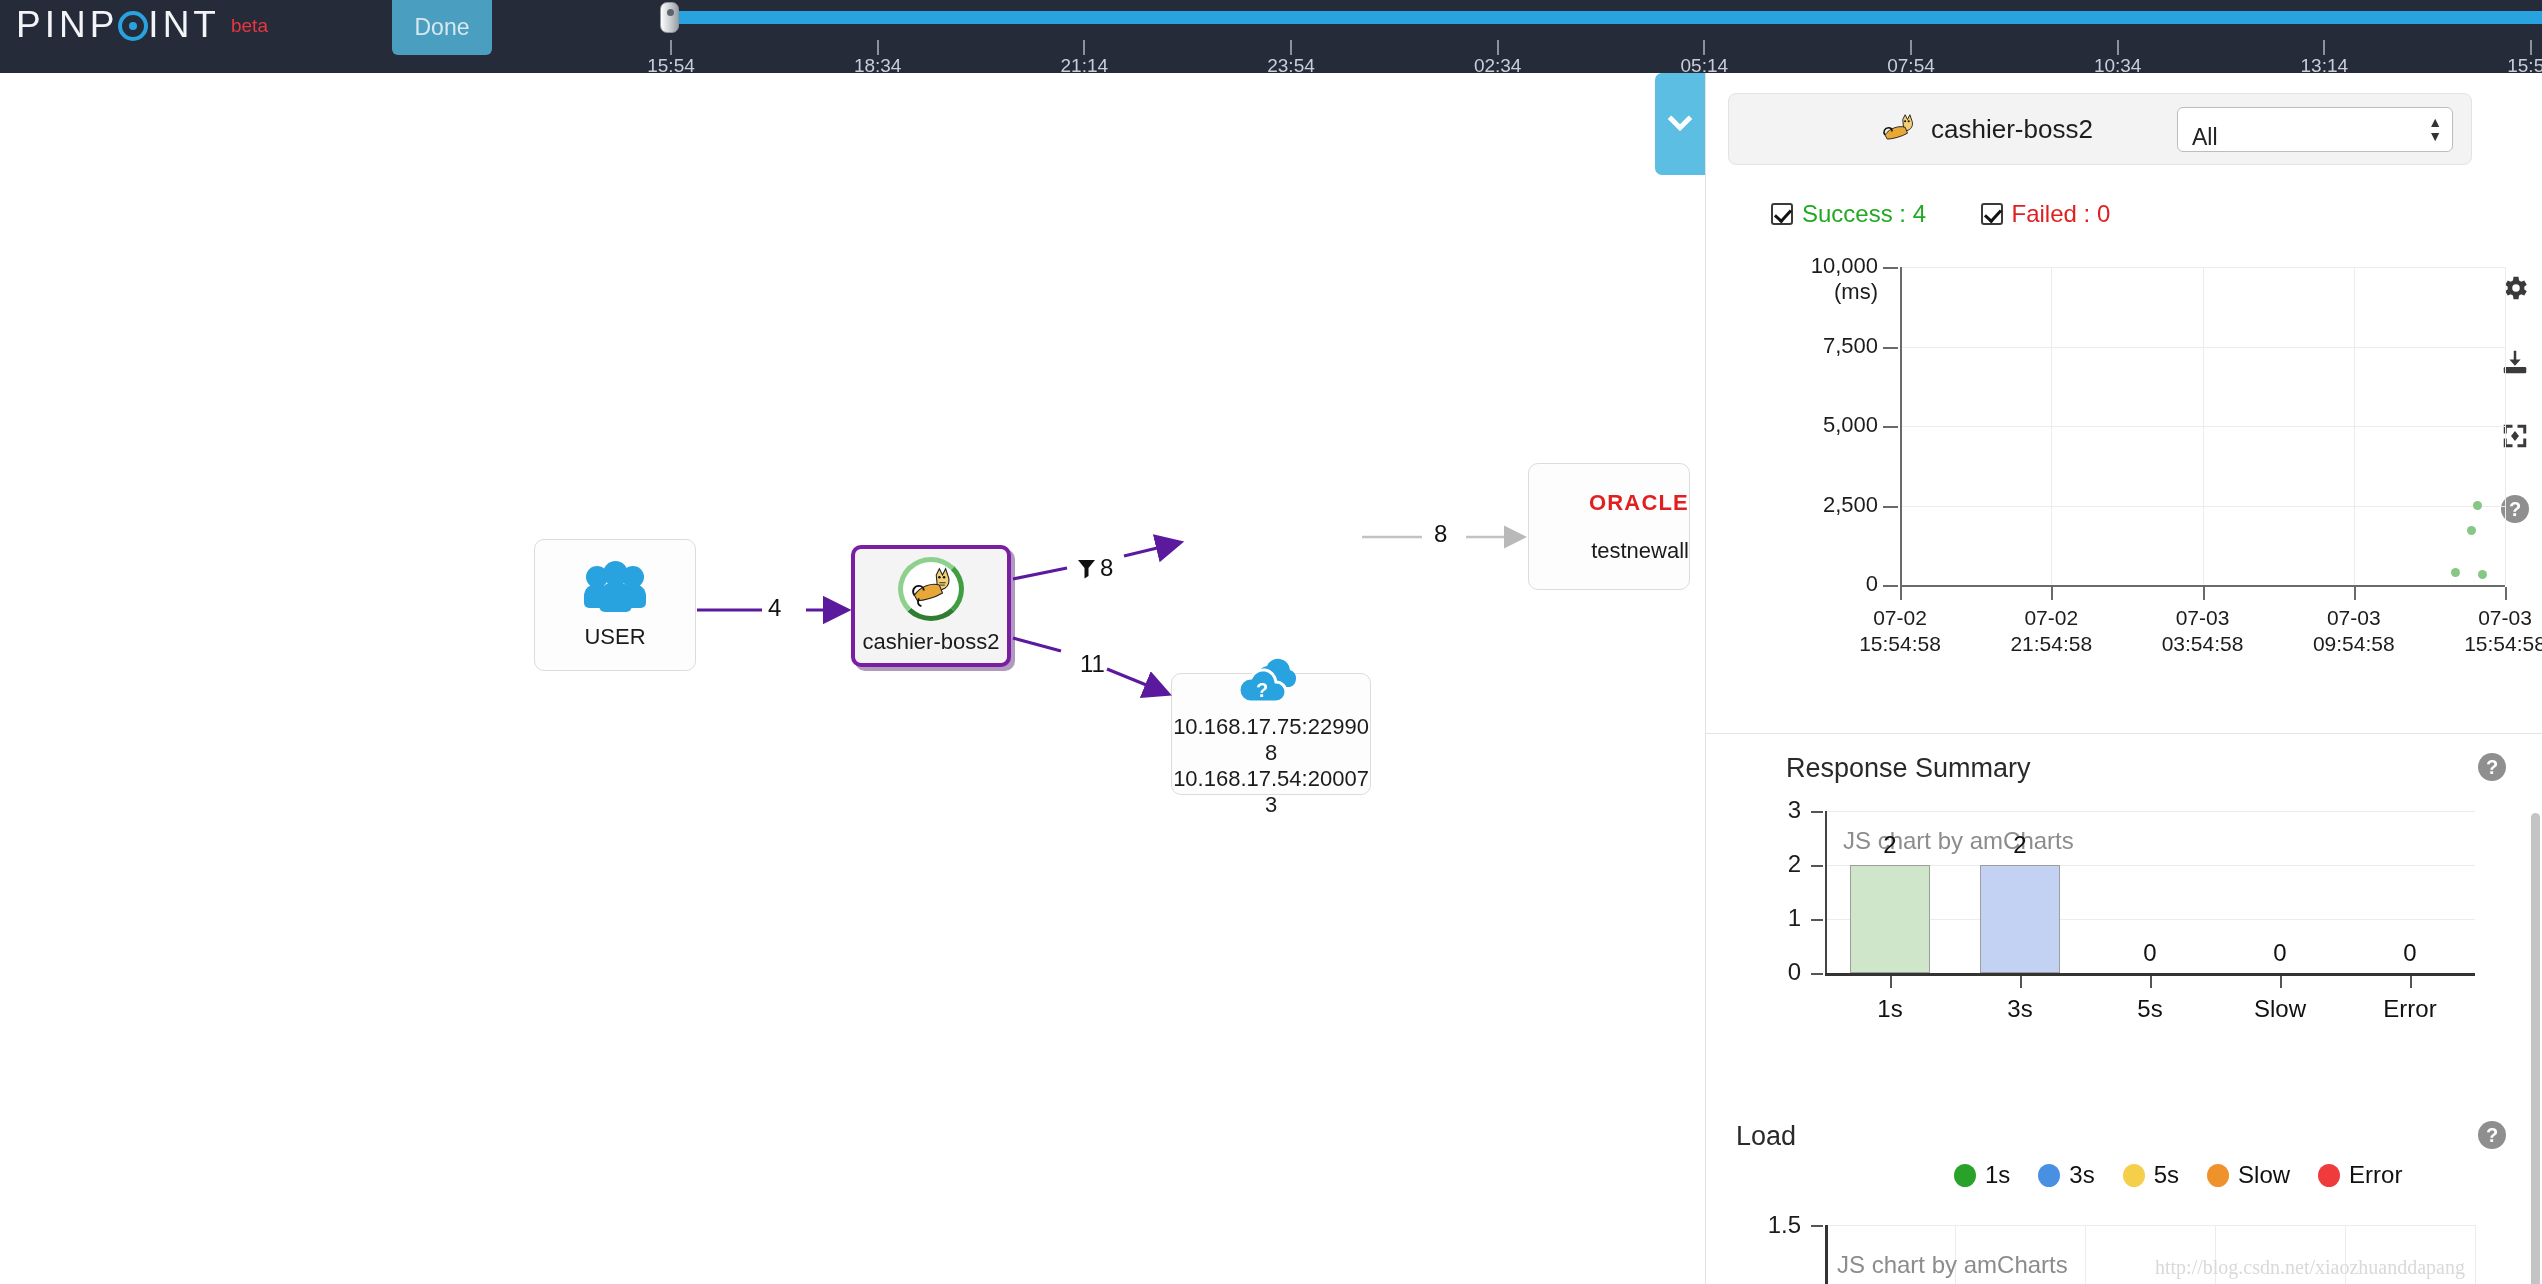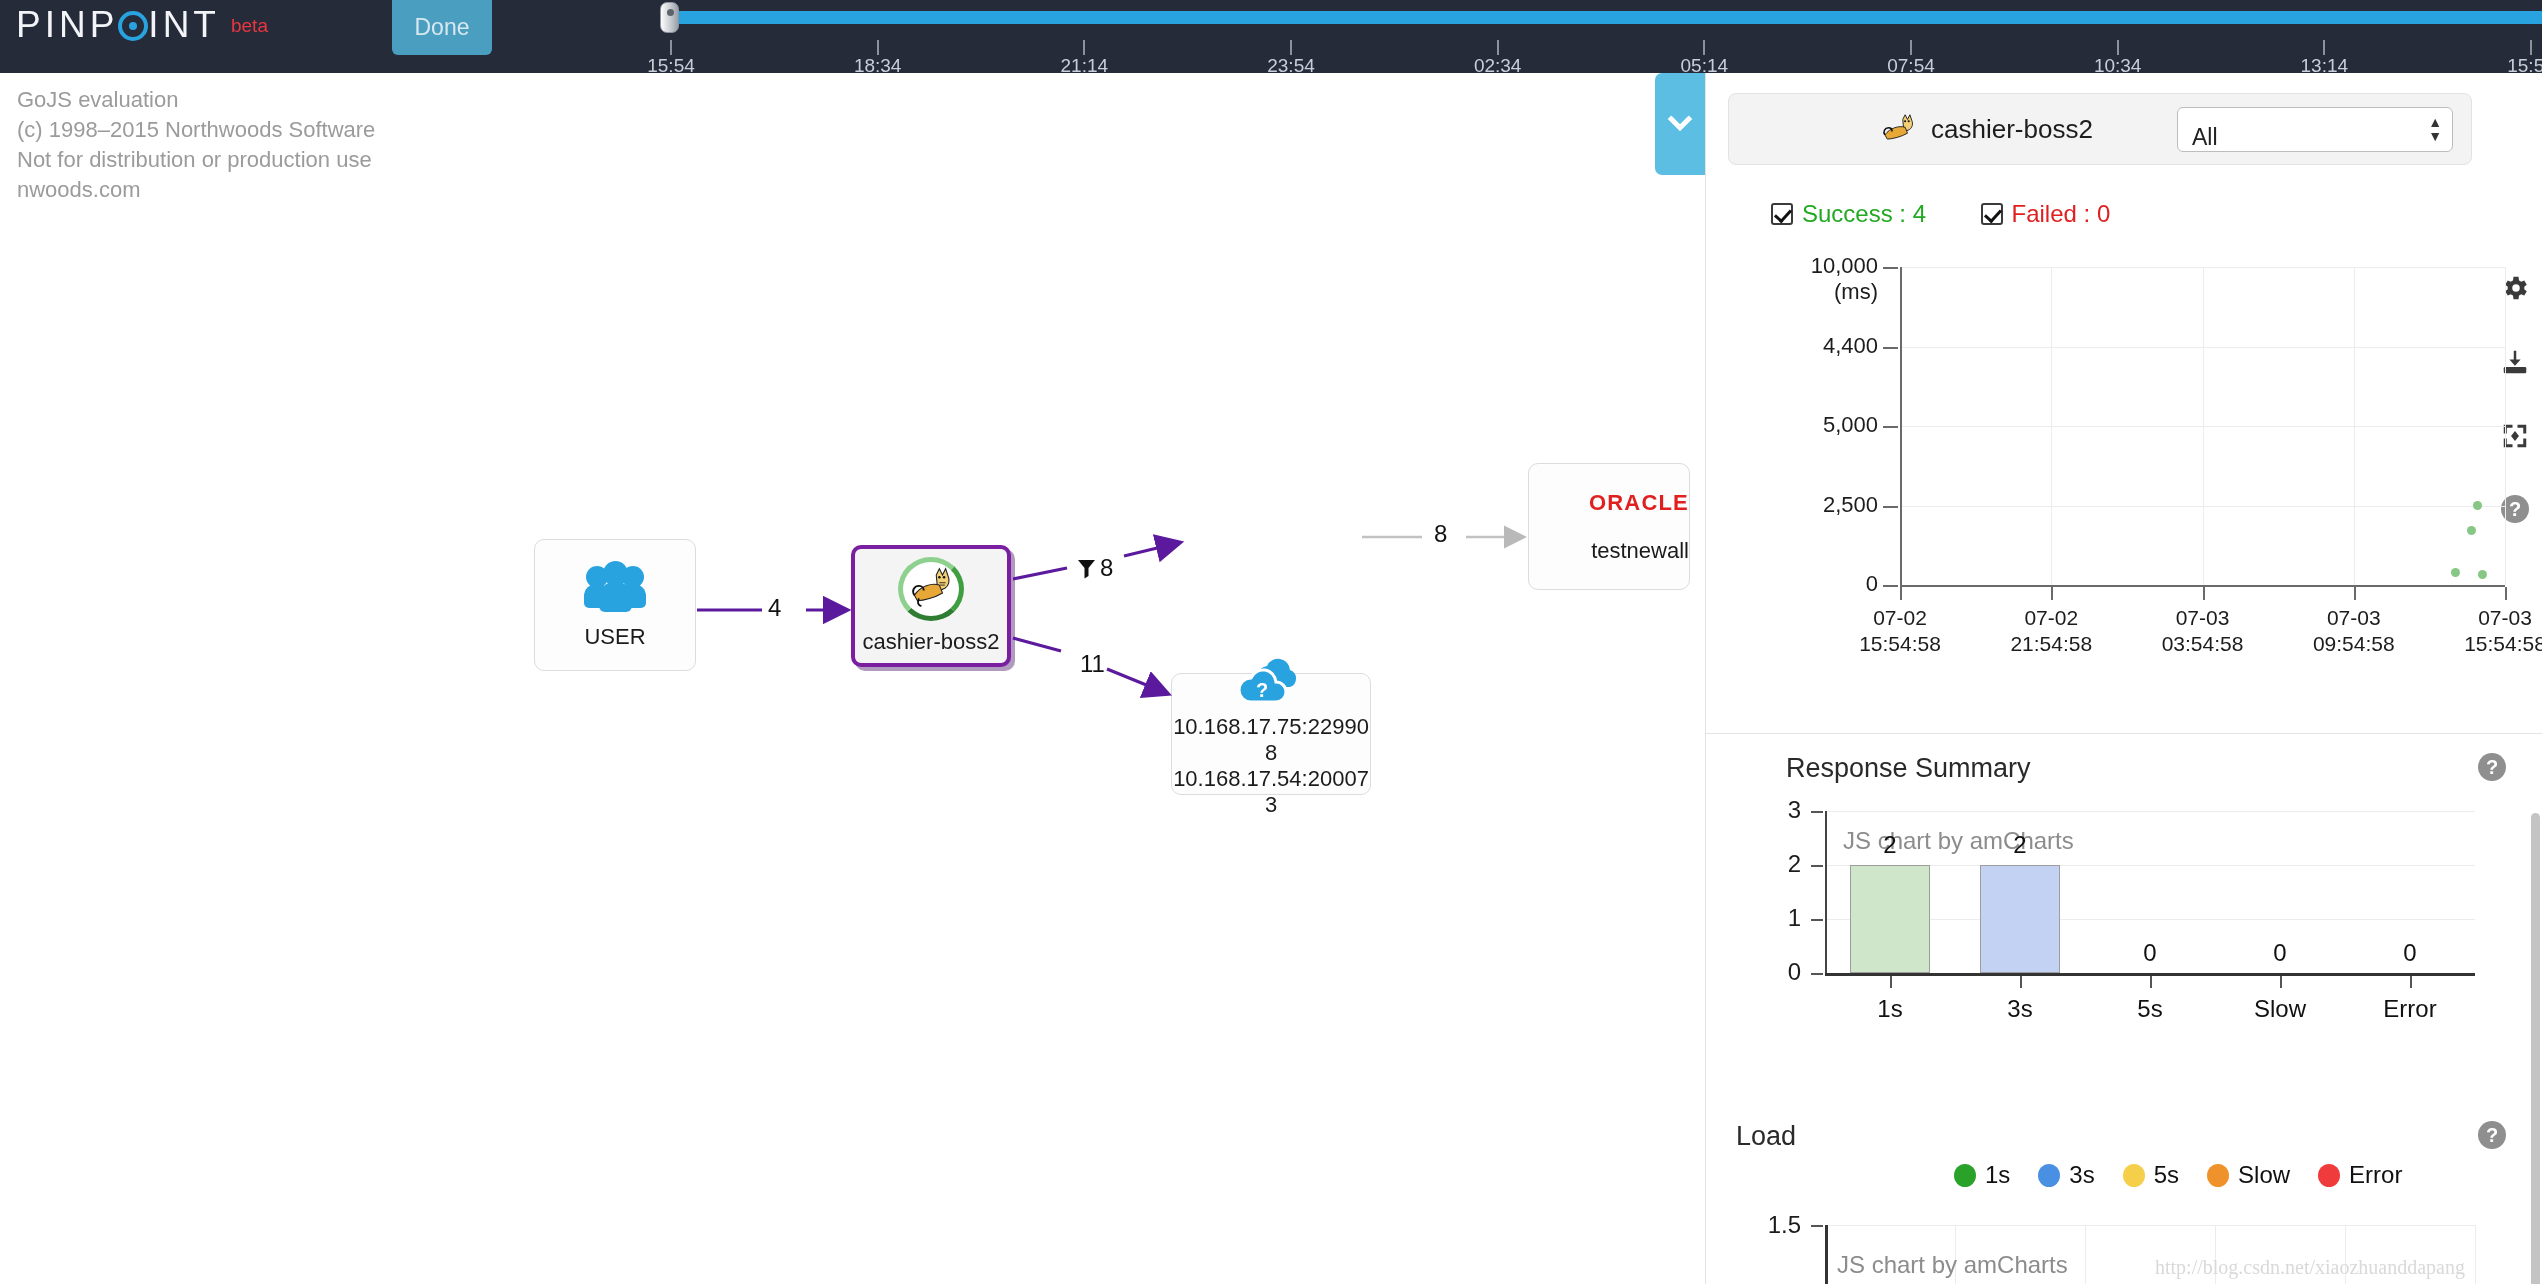--- a/index.html
+++ b/index.html
@@ -270,26 +270,20 @@
         <div class="tl-tick" style="left: 1793.33px;"></div>
         <div class="tl-label" style="left: 1794.33px;">13:14</div>
         <div class="tl-tick" style="left: 2000px;"></div>
         <div class="tl-label" style="left: 2001px;">15:54</div>
       </div>
   </div>
 </div>
 
 <div id="canvas">
 
-  <div id="watermark">
-    <div>GoJS evaluation</div>
-    <div>(c) 1998–2015 Northwoods Software</div>
-    <div>Not for distribution or production use</div>
-    <div>nwoods.com</div>
-  </div>
 
   <div class="node" style="left:534px; top:466px; width:162px; height:132px;">
     <div class="user-icon">
       <i style="left:4px;  top:6px;  width:22px; height:22px;"></i>
       <i style="left:40px; top:6px;  width:22px; height:22px;"></i>
       <i style="left:2px;  top:24px; width:26px; height:24px; border-radius:12px 12px 5px 5px;"></i>
       <i style="left:38px; top:24px; width:26px; height:24px; border-radius:12px 12px 5px 5px;"></i>
       <i style="left:21px; top:1px;  width:25px; height:25px;"></i>
       <i style="left:17px; top:22px; width:33px; height:30px; border-radius:15px 15px 6px 6px;"></i>
     </div>
@@ -423,21 +417,21 @@
       <span class="c-failed">Failed : 0</span>
     </span>
   </div>
 
   <div id="scatter-chart" style="position:absolute; left:9px; top:182px; width:800px; height:430px;">
       <div style="position: absolute; left: 185px; top: 12px; width: 605px; height: 318px;"></div>
       <div class="gridline" style="left: 185px; top: 12px; width: 605px; height: 1px;"></div>
       <div class="ytick" style="left: 0px; width: 163px; top: -2px;">10,000</div>
       <div class="gridline" style="left: 168px; top: 12px; width: 15px; height: 2px; background: rgb(106, 106, 106);"></div>
       <div class="gridline" style="left: 185px; top: 91.5px; width: 605px; height: 1px;"></div>
-      <div class="ytick" style="left: 0px; width: 163px; top: 77.5px;">4,400</div>
+      <div class="ytick" style="left: 0px; width: 163px; top: 77.5px;">7,500</div>
       <div class="gridline" style="left: 168px; top: 91.5px; width: 15px; height: 2px; background: rgb(106, 106, 106);"></div>
       <div class="gridline" style="left: 185px; top: 171px; width: 605px; height: 1px;"></div>
       <div class="ytick" style="left: 0px; width: 163px; top: 157px;">5,000</div>
       <div class="gridline" style="left: 168px; top: 171px; width: 15px; height: 2px; background: rgb(106, 106, 106);"></div>
       <div class="gridline" style="left: 185px; top: 250.5px; width: 605px; height: 1px;"></div>
       <div class="ytick" style="left: 0px; width: 163px; top: 236.5px;">2,500</div>
       <div class="gridline" style="left: 168px; top: 250.5px; width: 15px; height: 2px; background: rgb(106, 106, 106);"></div>
       <div class="gridline" style="left: 185px; top: 330px; width: 605px; height: 1px;"></div>
       <div class="ytick" style="left: 0px; width: 163px; top: 316px;">0</div>
       <div class="gridline" style="left: 168px; top: 330px; width: 15px; height: 2px; background: rgb(106, 106, 106);"></div>

